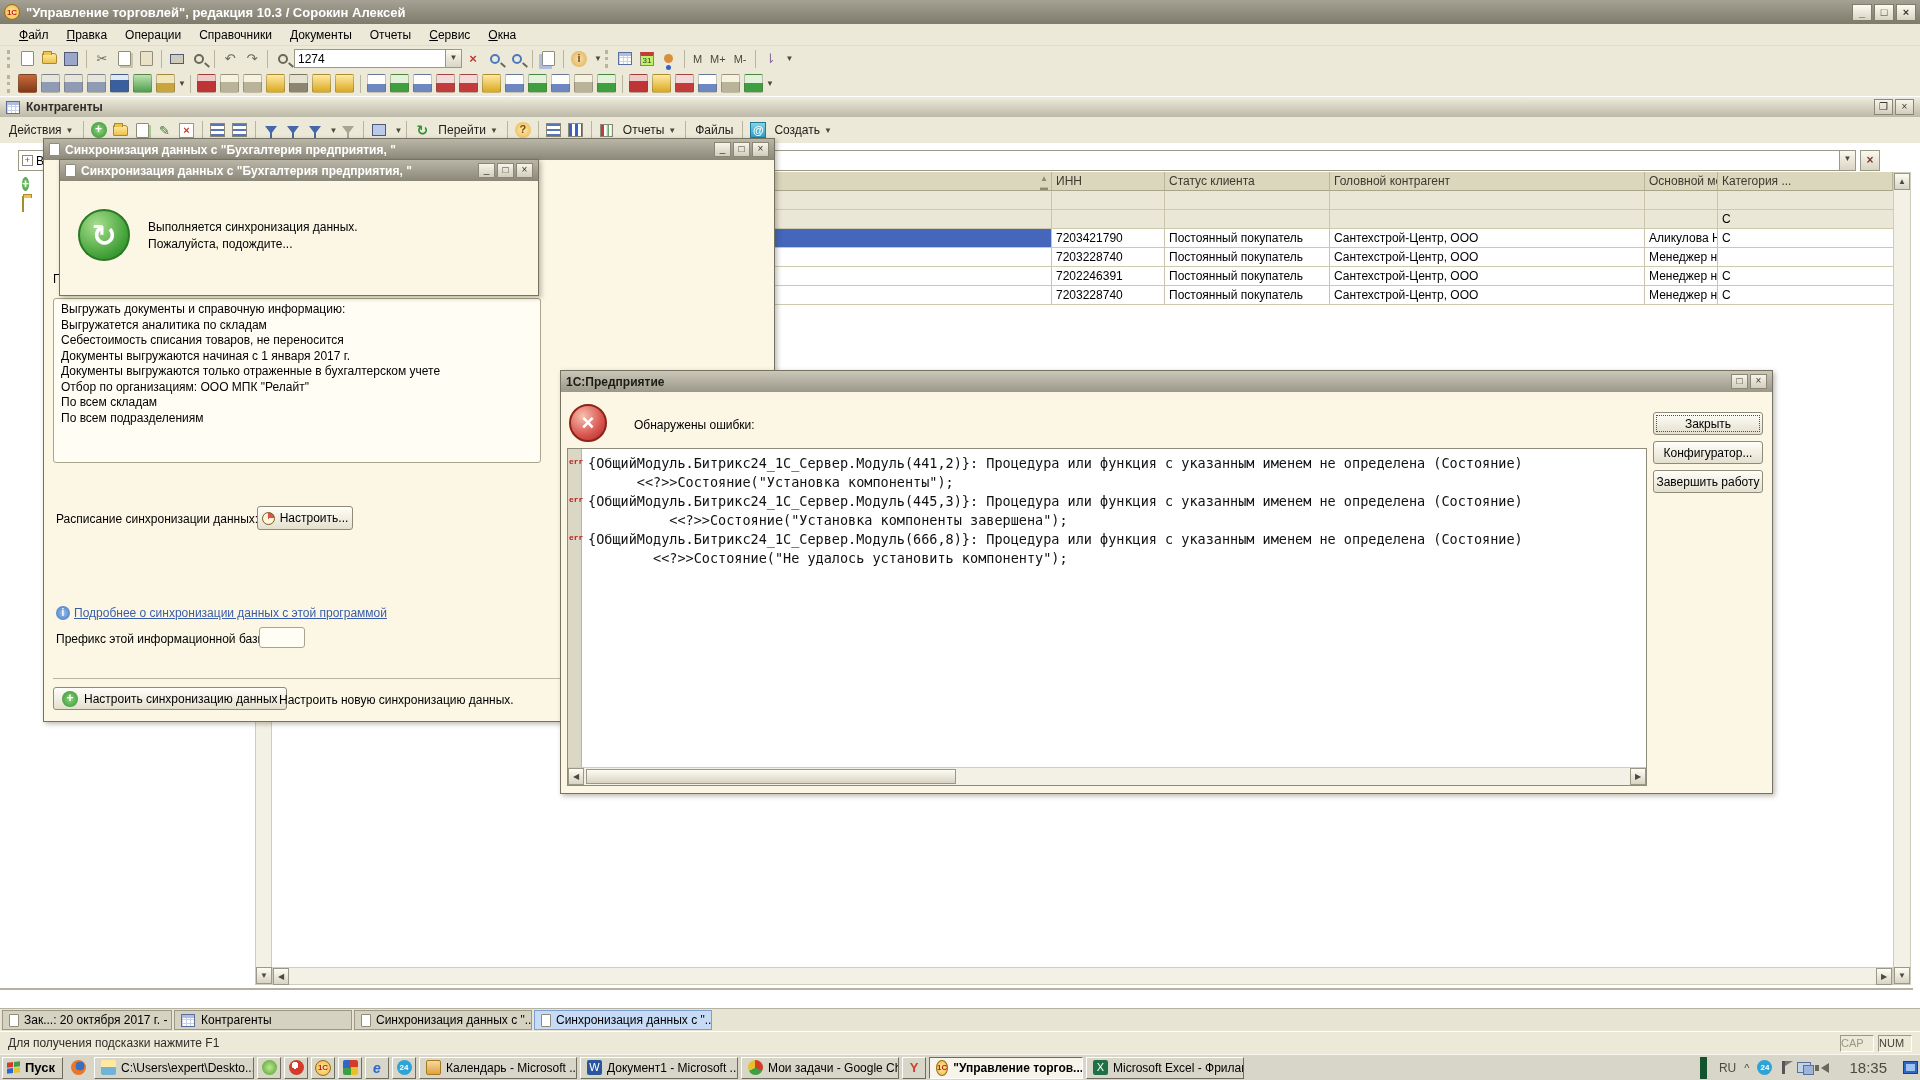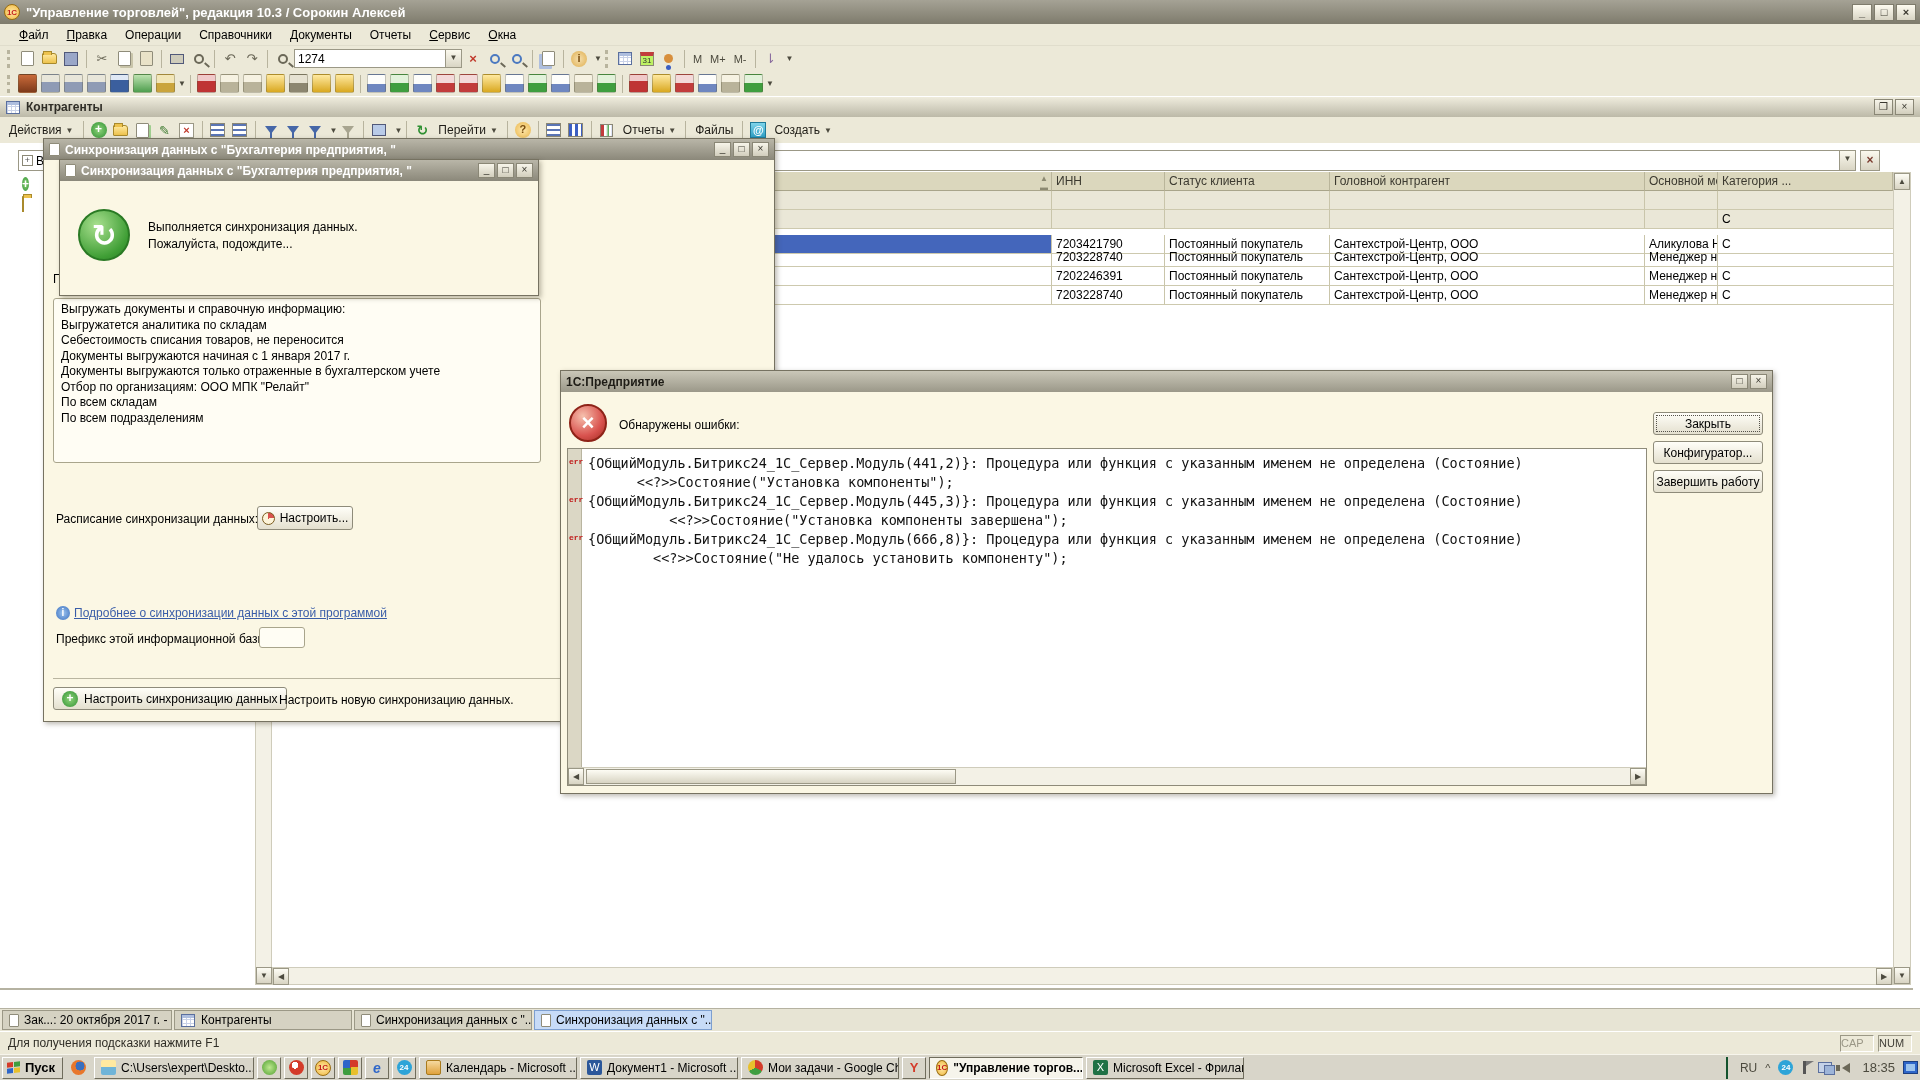--- a/index.html
+++ b/index.html
@@ -111,21 +111,21 @@
   .capnum { width:34px; height:17px; border:1px solid; border-color:#9b9886 #fff #fff #9b9886; text-align:left; line-height:15px; font-size:11px; margin-left:4px; }
 
   .taskbar { left:0; top:1054px; width:1920px; height:26px; background:#d8d5c9; border-top:1px solid #f7f5ec; display:flex; align-items:center; padding:0 2px; }
   .startbtn { height:22px; display:flex; align-items:center; padding:0 7px 0 4px; background:#d8d5c9; border:1px solid; border-color:#fff #6f6c5c #6f6c5c #fff; font-weight:bold; font-size:13px; }
   .flag { width:14px; height:12px; display:grid; grid-template-columns:6px 6px; grid-template-rows:5px 5px; gap:1px; margin-right:4px; transform:skewY(-6deg);}
   .flag i:nth-child(1){background:#d43b2a;} .flag i:nth-child(2){background:#3f9e3f;} .flag i:nth-child(3){background:#2e66c9;} .flag i:nth-child(4){background:#e8c02c;}
   .taskbtn { height:22px; display:flex; align-items:center; padding:0 6px; margin-left:3px; background:#d8d5c9; border:1px solid; border-color:#fff #6f6c5c #6f6c5c #fff; font-size:12px; white-space:nowrap; overflow:hidden; }
   .taskbtn.active { background:#f6f4eb; border-color:#6f6c5c #fff #fff #6f6c5c; font-weight:bold; }
   .ticon { width:15px; height:15px; margin-right:5px; flex:0 0 15px; border-radius:2px; }
   .smico { width:24px; padding:0 2px; justify-content:center; }
-  .tray { margin-left:auto; display:flex; align-items:center; border-left:2px solid #14532d; padding-left:8px; height:22px; }
+  .tray { margin-left:auto; display:flex; align-items:center; border-left:7px solid #14532d; padding-left:8px; height:22px; }
   .trayico { margin:0 4px; color:#4c4a3e; font-size:11px; }
   .b24 { width:15px; height:15px; border-radius:50%; background:#2da4d8; color:#fff; font-size:8px; font-weight:bold; text-align:center; line-height:15px; }
   .netico { width:14px; height:11px; background:#c4d2e8; border:1px solid #5a6f9e; position:relative;}
   .netico::after{content:""; position:absolute; right:-4px; bottom:-3px; width:9px; height:8px; background:#9db4d8; border:1px solid #5a6f9e;}
   .flagico { width:3px; height:13px; background:#555; position:relative; }
   .flagico::after{ content:""; position:absolute; left:3px; top:0; border-top:5px solid #777; border-bottom:0; border-right:8px solid transparent; }
   .spk { width:0; height:0; border-top:5px solid transparent; border-bottom:5px solid transparent; border-right:8px solid #6b6858; margin:0 4px; position:relative;}
   .spk::before{content:""; position:absolute; left:-6px; top:-3px; width:4px; height:6px; background:#6b6858;}
   .monico { width:15px; height:13px; background:#2e66c9; border:1px solid #1c3f80; padding:2px; }
   .monico i { display:block; width:100%; height:100%; background:#9cc4ee; }
@@ -395,21 +395,21 @@
   </div>
   <div class="abs trow grow" style="top:210px;">
     <span class="tcell w0"></span>
       <span class="tcell w1"></span>
       <span class="tcell w2"></span>
       <span class="tcell w3"></span>
       <span class="tcell w4"></span>
       <span class="tcell w5">С</span>
   </div>
 
-  <div class="abs trow" style="top:235px;">
+  <div class="abs trow" style="top:229px;">
     <span class="tcell w0" style="background:#4466bb;"></span>
     <span class="tcell w1">7203421790</span>
     <span class="tcell w2">Постоянный покупатель</span>
     <span class="tcell w3">Сантехстрой-Центр, ООО</span>
     <span class="tcell w4">Аликулова На...</span>
     <span class="tcell w5">С</span>
   </div>
   <div class="abs trow" style="top:248px;">
     <span class="tcell w0"></span>
     <span class="tcell w1">7203228740</span>
@@ -506,21 +506,21 @@
 
   <div class="abs dlg" style="left:560px;top:370px;width:1213px;height:424px;z-index:30;">
     <div class="dlgtb" style="color:#1e1c16;background:linear-gradient(#cac7b8,#9b9889);">
       <span>1С:Предприятие</span>
       <span style="flex:1;"></span>
       <span class="dbtn">□</span>
       <span class="dbtn">×</span>
     </div>
     <div style="position:relative;height:401px;">
       <div class="abs errico" style="left:8px;top:12px;">×</div>
-      <span class="abs" style="left:58px;top:26px;text-align:right;">Обнаружены ошибки:</span>
+      <span class="abs" style="left:73px;top:26px;text-align:right;">Обнаружены ошибки:</span>
       <span class="abs pushbtn" style="left:1092px;top:20px;width:110px;height:23px;outline:1px dotted #55524a;outline-offset:-4px;">Закрыть</span>
       <span class="abs pushbtn" style="left:1092px;top:49px;width:110px;height:23px;">Конфигуратор...</span>
       <span class="abs pushbtn" style="left:1092px;top:78px;width:110px;height:23px;">Завершить работу</span>
       <div class="abs errlist" style="left:6px;top:56px;width:1080px;height:338px;">
         <div class="gutter"></div>
         <span class="errmark" style="top:8px;">err</span>
         <span class="errmark" style="top:46px;">err</span>
         <span class="errmark" style="top:84px;">err</span>
         <span class="errline" style="top:6px;">{ОбщийМодуль.Битрикс24_1С_Сервер.Модуль(441,2)}: Процедура или функция с указанным именем не определена (Состояние)</span>
         <span class="errline" style="top:25px;">      &lt;&lt;?&gt;&gt;Состояние("Установка компоненты");</span>
@@ -619,20 +619,20 @@
       <span class="ticon" style="background:#1f7145;color:#fff;font-size:11px;text-align:center;line-height:15px;">X</span>
       <span>Microsoft Excel - Фрилан...</span>
     </span>
     <span class="tray">
       <span class="trayico" style="font-size:12px;">RU</span>
       <span class="trayico">^</span>
       <span class="b24" style="margin:0 4px;">24</span>
       <span class="flagico" style="margin:0 6px;"></span>
       <span class="netico" style="margin:0 6px;"></span>
       <span class="spk"></span>
-      <span class="trayico" style="font-size:13px;margin:0 8px;">18:35</span>
+      <span class="trayico" style="font-size:15px;margin:0 16px;">18:35</span>
       <span class="monico">
           <i></i>
         </span>
     </span>
   </div>
 
 </div>
 
 </body></html>

